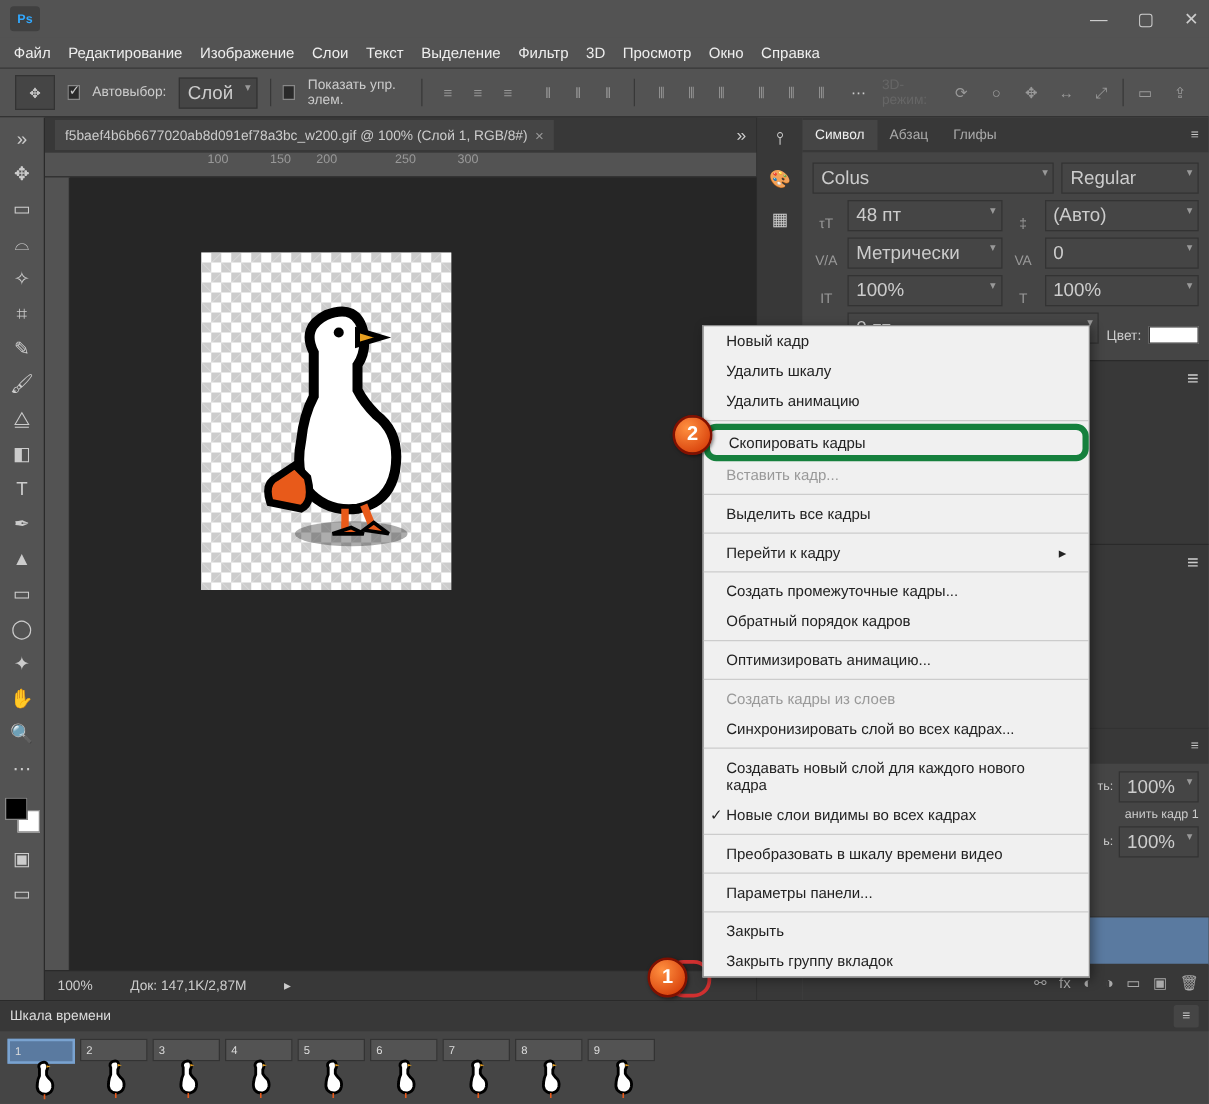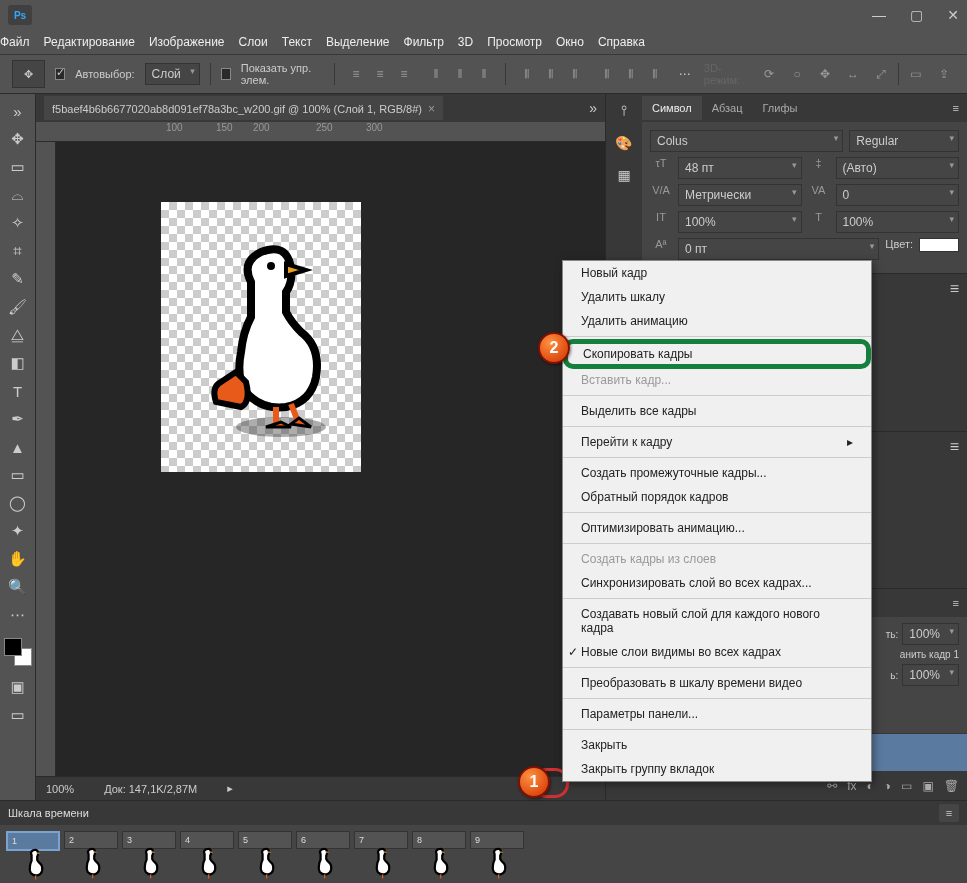--- a/index.html
+++ b/index.html
@@ -2,28 +2,28 @@
 <html><head>
 <meta charset="utf-8">
 <style>
 * { box-sizing: border-box; margin: 0; padding: 0; font-family: Arial, sans-serif; }
 body { background: #535353; width: 967px; height: 883px; overflow: hidden; position: relative; }
 
 .titlebar { height: 30px; background: #535353; display: flex; align-items: center; padding: 0 8px; }
 .titlebar .ps-icon { width: 24px; height: 20px; background: #404040; color: #31a8ff; font-size: 10px; font-weight: bold; display: flex; align-items: center; justify-content: center; border-radius: 3px; }
 .titlebar .win-controls { margin-left: auto; display: flex; gap: 24px; color: #ccc; font-size: 14px; }
 
-.menubar { height: 24px; background: #535353; display: flex; align-items: center; padding: 0 0; gap: 14px; color: #eee; font-size: 12px; }
+.menubar { height: 24px; background: #535353; display: flex; align-items: center; padding: 0 11px; gap: 14px; color: #eee; font-size: 12px; }
 .menubar span { cursor: pointer; }
 
 .optionsbar { height: 40px; background: #535353; border-top: 1px solid #383838; border-bottom: 1px solid #2a2a2a; display: flex; align-items: center; padding: 0 12px; gap: 10px; color: #ccc; font-size: 11px; }
 .tool-indicator { width: 40px; height: 28px; background: #454545; border: 1px solid #333; display: flex; align-items: center; justify-content: center; color: #ccc; }
 .checkbox { width: 12px; height: 12px; background: #2a2a2a; border: 1px solid #888; display: inline-block; vertical-align: middle; position: relative; }
 .checkbox.checked::after { content: '✓'; position: absolute; top: -3px; left: 0; color: #ccc; font-size: 11px; }
-.select { background: #454545; border: 1px solid #333; padding: 3px 18px 3px 6px; color: #ccc; font-size: 12px; position: relative; }
+.select { background: #454545; border: 1px solid #333; padding: 3px 18px 3px 6px; color: #ccc; font-size: 15px; position: relative; }
 .select::after { content: '▾'; position: absolute; right: 4px; top: 2px; font-size: 9px; color: #999; }
 .sep { width: 1px; height: 22px; background: #383838; }
 .icon-btn { width: 22px; height: 22px; display: flex; align-items: center; justify-content: center; color: #999; font-size: 12px; }
 .align-group { display: flex; gap: 2px; }
 .disabled { color: #666; }
 .icon-row-right { margin-left: auto; display: flex; gap: 6px; color: #888; }
 
 .main-area { display: flex; height: 706px; }
 .left-tools { width: 36px; background: #535353; border-right: 1px solid #2a2a2a; display: flex; flex-direction: column; align-items: center; padding-top: 4px; gap: 2px; }
 .tool { width: 28px; height: 26px; display: flex; align-items: center; justify-content: center; color: #ccc; font-size: 15px; border-radius: 2px; cursor: pointer; }
@@ -47,21 +47,21 @@
 .status-bar { height: 24px; background: #383838; border-top: 1px solid #2a2a2a; display: flex; align-items: center; padding: 0 10px; gap: 30px; color: #ccc; font-size: 11px; }
 
 .right-panels { width: 362px; background: #454545; border-left: 1px solid #2a2a2a; display: flex; }
 .panel-strip { width: 36px; background: #383838; display: flex; flex-direction: column; align-items: center; padding-top: 8px; gap: 16px; color: #ccc; font-size: 14px; }
 .panel-main { flex: 1; display: flex; flex-direction: column; }
 .panel-tabs { height: 28px; background: #383838; display: flex; align-items: center; font-size: 11px; color: #aaa; }
 .panel-tabs .tab { padding: 6px 10px; }
 .panel-tabs .tab.active { background: #454545; color: #eee; }
 .panel-tabs .menu-dots { margin-left: auto; padding: 0 8px; color: #ccc; }
 .char-panel { padding: 8px; background: #454545; color: #ccc; font-size: 11px; }
-.char-row { display: flex; gap: 6px; align-items: flex-start; margin-bottom: 5px; }
+.char-row { display: flex; gap: 6px; align-items: flex-end; margin-bottom: 5px; }
 .char-row .select { flex: 1; min-width: 60px; }
 .char-lbl { width: 22px; display: flex; align-items: center; justify-content: center; color: #999; font-size: 11px; }
 .color-chip { width: 40px; height: 14px; background: #fff; border: 1px solid #333; }
 
 .panel-placeholder { flex: 1; background: #383838; border-top: 1px solid #2a2a2a; position: relative; }
 .panel-placeholder .menu-dots { position: absolute; right: 8px; top: 6px; color: #ccc; }
 
 .layers-panel { background: #454545; border-top: 1px solid #2a2a2a; }
 .layers-opts { padding: 6px 8px; color: #ccc; font-size: 10px; }
 .layers-opts .row { display: flex; align-items: center; gap: 4px; margin-bottom: 4px; justify-content: flex-end; }

